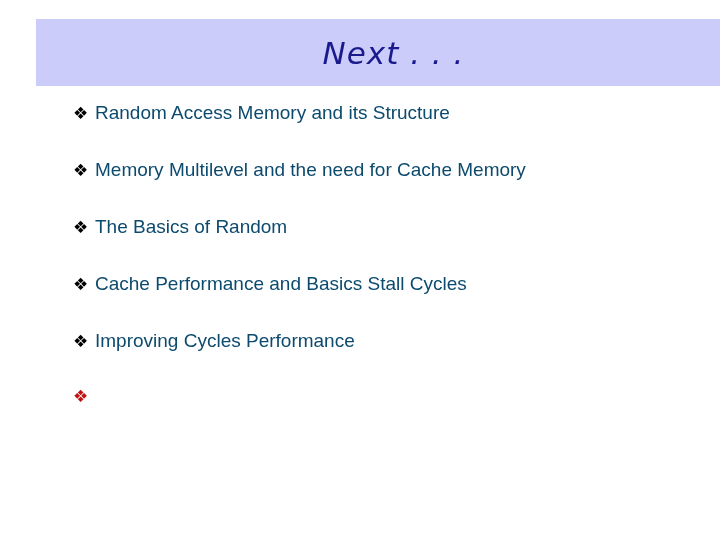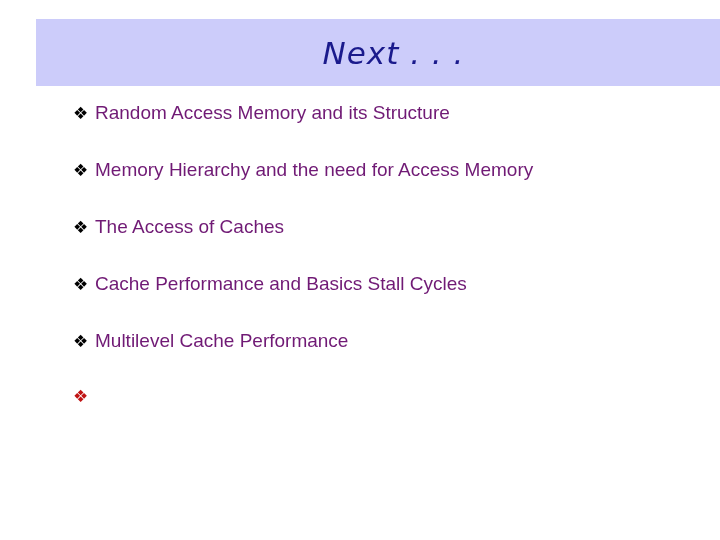--- a/index.html
+++ b/index.html
@@ -69,21 +69,21 @@
     line-height: 1;
     color: #000000;
     width: 22px;
   }
 
   .bullet-label {
     flex: 1 1 auto;
     font-family: "Liberation Sans", sans-serif;
     font-size: 19px;
     line-height: 1;
-    color: #701a75;
+    color: #0c4a6e;
     white-space: nowrap;
   }
 
   .bullet-row.accent .bullet-glyph,
   .bullet-row.accent .bullet-label {
     color: #c01414;
   }
 </style>
 </head>
 <body>
@@ -96,36 +96,36 @@
 
   <div id="bullet-list">
 
     <div class="bullet-row">
       <span class="bullet-glyph">❖</span>
       <span class="bullet-label">Random Access Memory and its Structure</span>
     </div>
 
     <div class="bullet-row">
       <span class="bullet-glyph">❖</span>
-      <span class="bullet-label">Memory Hierarchy and the need for Access Memory</span>
+      <span class="bullet-label">Memory Multilevel and the need for Cache Memory</span>
     </div>
 
     <div class="bullet-row">
       <span class="bullet-glyph">❖</span>
-      <span class="bullet-label">The Access of Caches</span>
+      <span class="bullet-label">The Basics of Random</span>
     </div>
 
     <div class="bullet-row">
       <span class="bullet-glyph">❖</span>
       <span class="bullet-label">Cache Performance and Basics Stall Cycles</span>
     </div>
 
     <div class="bullet-row">
       <span class="bullet-glyph">❖</span>
-      <span class="bullet-label">Multilevel Cache Performance</span>
+      <span class="bullet-label">Improving Cycles Performance</span>
     </div>
 
     <div class="bullet-row accent">
       <span class="bullet-glyph">❖</span>
     </div>
 
   </div>
 </div>
 
 </body></html>

